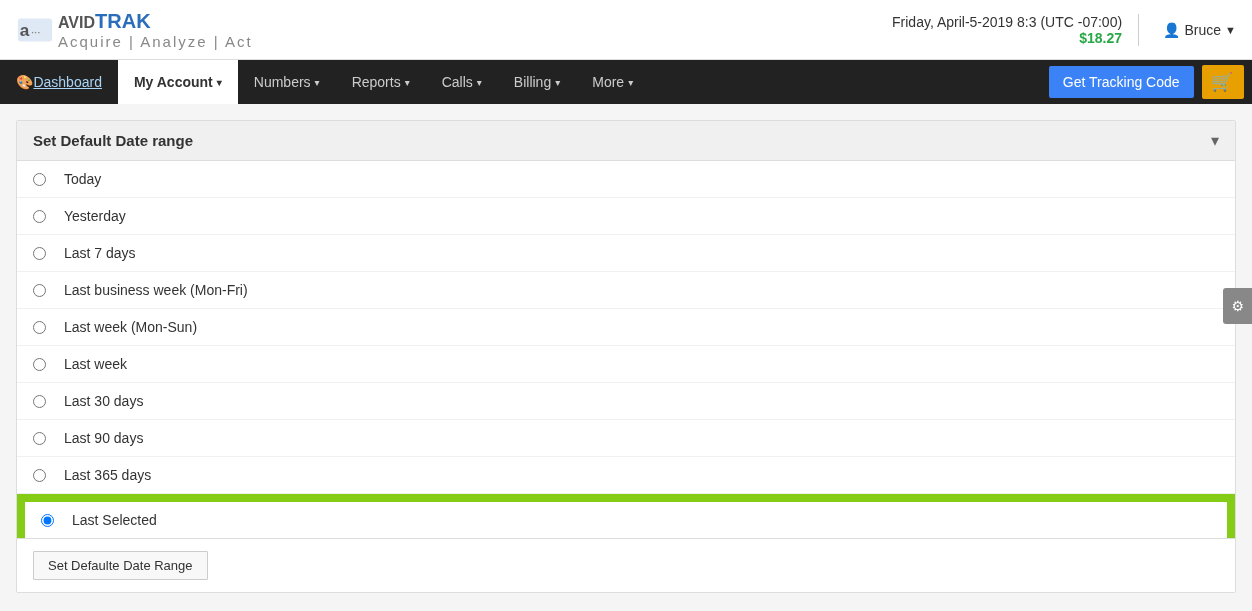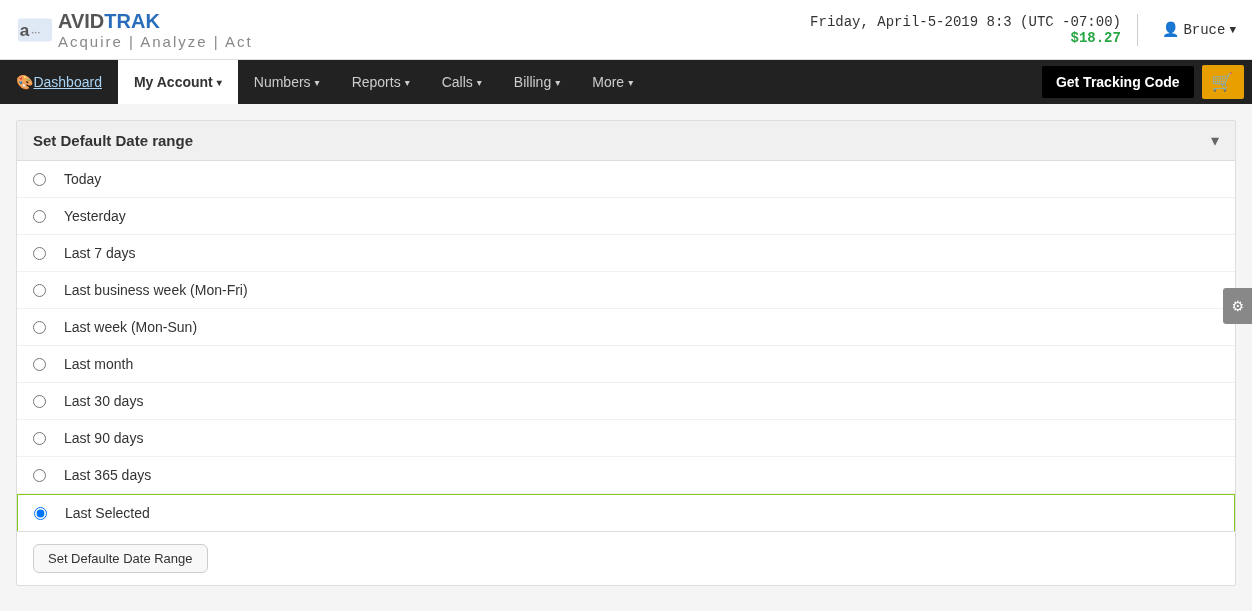--- a/index.html
+++ b/index.html
@@ -46,21 +46,20 @@
       margin-left: 20px;
       color: #333;
       font-size: 14px;
     }
     .user-icon {
       margin-right: 4px;
     }
     .top-right-wrapper {
       display: flex;
       align-items: center;
-      font-family: Liberation Mono, monospace;
     }
     .date-balance {
       text-align: right;
       border-right: 1px solid #ccc;
       padding-right: 16px;
       margin-right: 4px;
     }
 
     
     .nav-bar {
@@ -95,26 +94,26 @@
       color: #aad4f5;
     }
     .nav-spacer { flex: 1; }
     .nav-right {
       display: flex;
       align-items: center;
       gap: 8px;
       padding-right: 8px;
     }
     .get-tracking-btn {
-      background: #000000;
+      background: #3b82f6;
       color: #fff;
       border: none;
       padding: 8px 14px;
       font-size: 14px;
-      font-weight: bold;
+      font-weight: normal;
       cursor: pointer;
       border-radius: 2px;
     }
     .nav-icon-btn {
       background: #e8a000;
       border: none;
       padding: 6px 10px;
       cursor: pointer;
       border-radius: 2px;
       position: relative;
@@ -165,35 +164,35 @@
     .radio-row input[type="radio"] {
       margin-right: 10px;
       cursor: pointer;
     }
     .radio-label {
       color: #333;
       font-size: 14px;
     }
 
     .last-selected-row {
-      border: 1px solid #84cc16;
+      border: 8px solid #84cc16;
       background: #fff;
     }
 
     .set-btn-row {
       padding: 12px 16px;
       border-top: 1px solid #ddd;
     }
     .set-default-btn {
       background: #f8f8f8;
       border: 1px solid #ccc;
       padding: 6px 14px;
       font-size: 13px;
       cursor: pointer;
-      border-radius: 6px;
+      border-radius: 1px;
       color: #333;
     }
 
     
     .settings-sidebar {
       position: fixed;
       right: 0;
       top: 50%;
       transform: translateY(-50%);
       background: #888;
@@ -208,21 +207,21 @@
 
 <div class="top-bar">
   <div class="logo-area">
     <svg class="logo-icon" viewBox="0 0 40 40">
       <rect x="2" y="8" width="36" height="24" rx="3" fill="#2a6ebb" opacity="0.15"></rect>
       <text x="4" y="26" font-size="18" font-weight="bold" fill="#555">a</text>
       <text x="16" y="26" font-size="10" font-weight="bold" fill="#888">···</text>
     </svg>
     <div>
       <div>
-        <span style="font-size:20px;font-weight:bold;color:#555;">AVID</span><span style="font-size:20px;font-weight:bold;color:#2a6ebb;">TRAK</span>
+        <span style="font-size:16px;font-weight:bold;color:#555;">AVID</span><span style="font-size:20px;font-weight:bold;color:#2a6ebb;">TRAK</span>
       </div>
       <div class="logo-sub">Acquire | Analyze | Act</div>
     </div>
   </div>
 
   <div class="top-right-wrapper">
     <div class="date-balance">
       <div class="date-time">Friday, April-5-2019 8:3 (UTC -07:00)</div>
       <div class="balance">$18.27</div>
     </div>
@@ -298,21 +297,21 @@
         <div class="radio-row">
           <input type="radio" name="dateRange" id="opt_lastbiz" style="">
           <label for="opt_lastbiz" class="radio-label">Last business week (Mon-Fri)</label>
         </div>
         <div class="radio-row">
           <input type="radio" name="dateRange" id="opt_lastweek" style="">
           <label for="opt_lastweek" class="radio-label">Last week (Mon-Sun)</label>
         </div>
         <div class="radio-row">
           <input type="radio" name="dateRange" id="opt_lastmonth" style="">
-          <label for="opt_lastmonth" class="radio-label">Last month</label>
+          <label for="opt_lastmonth" class="radio-label">Last week</label>
         </div>
         <div class="radio-row">
           <input type="radio" name="dateRange" id="opt_last30" style="">
           <label for="opt_last30" class="radio-label">Last 30 days</label>
         </div>
         <div class="radio-row">
           <input type="radio" name="dateRange" id="opt_last90" style="">
           <label for="opt_last90" class="radio-label">Last 90 days</label>
         </div>
         <div class="radio-row">

